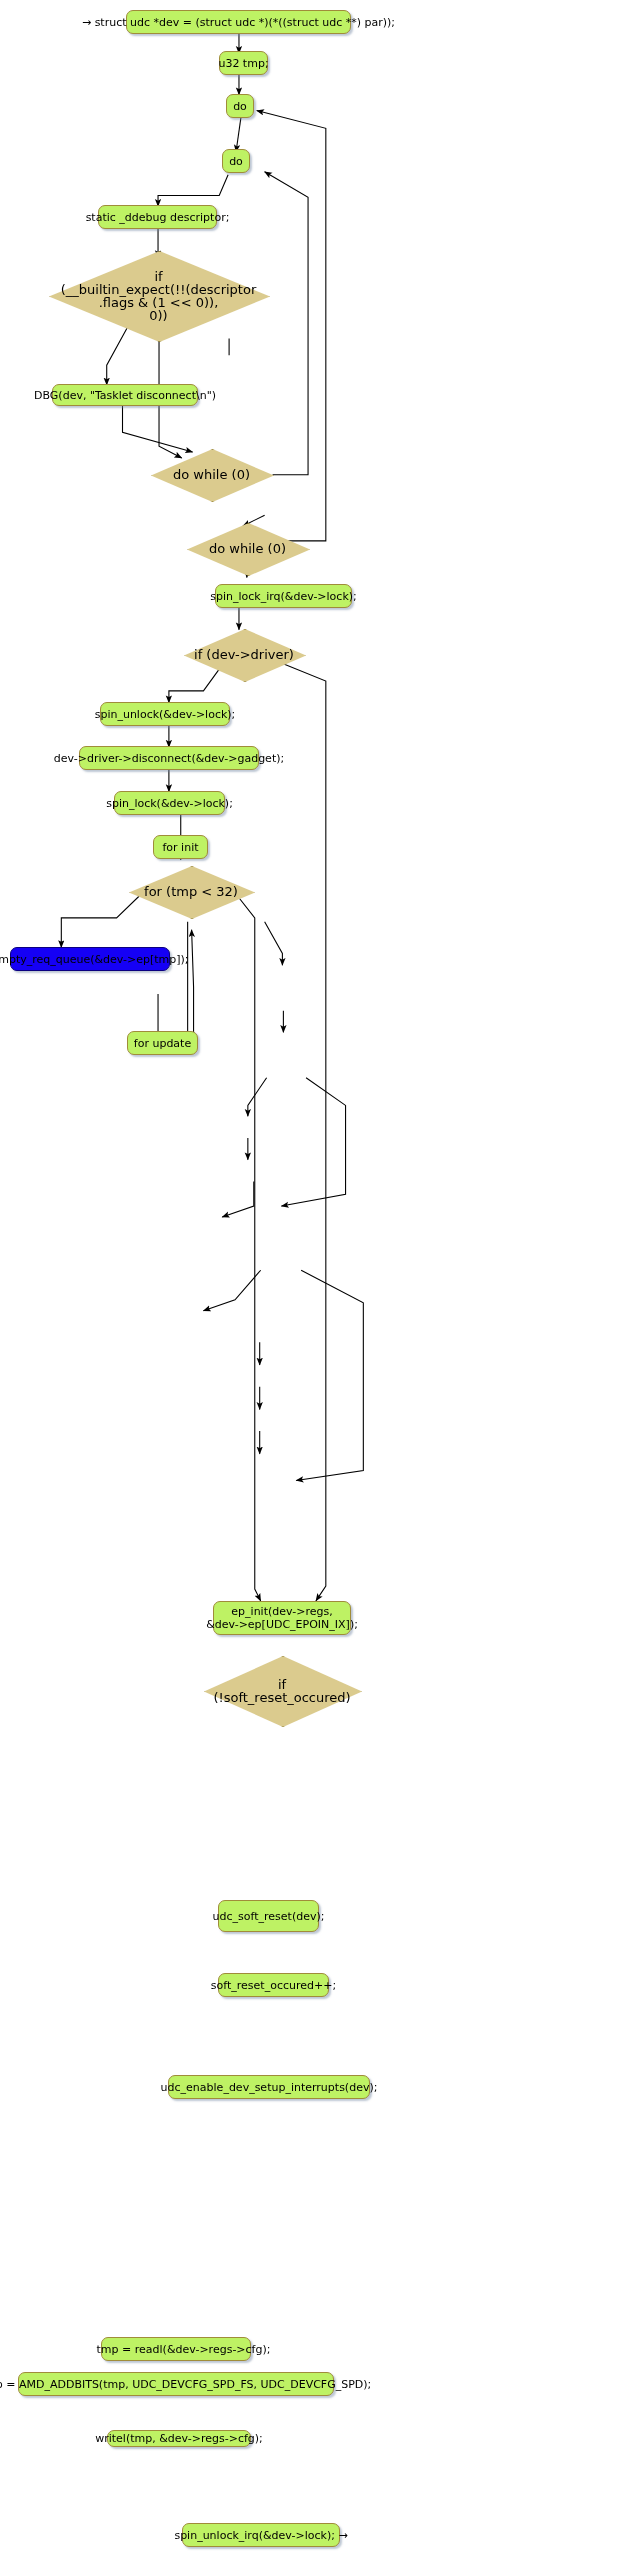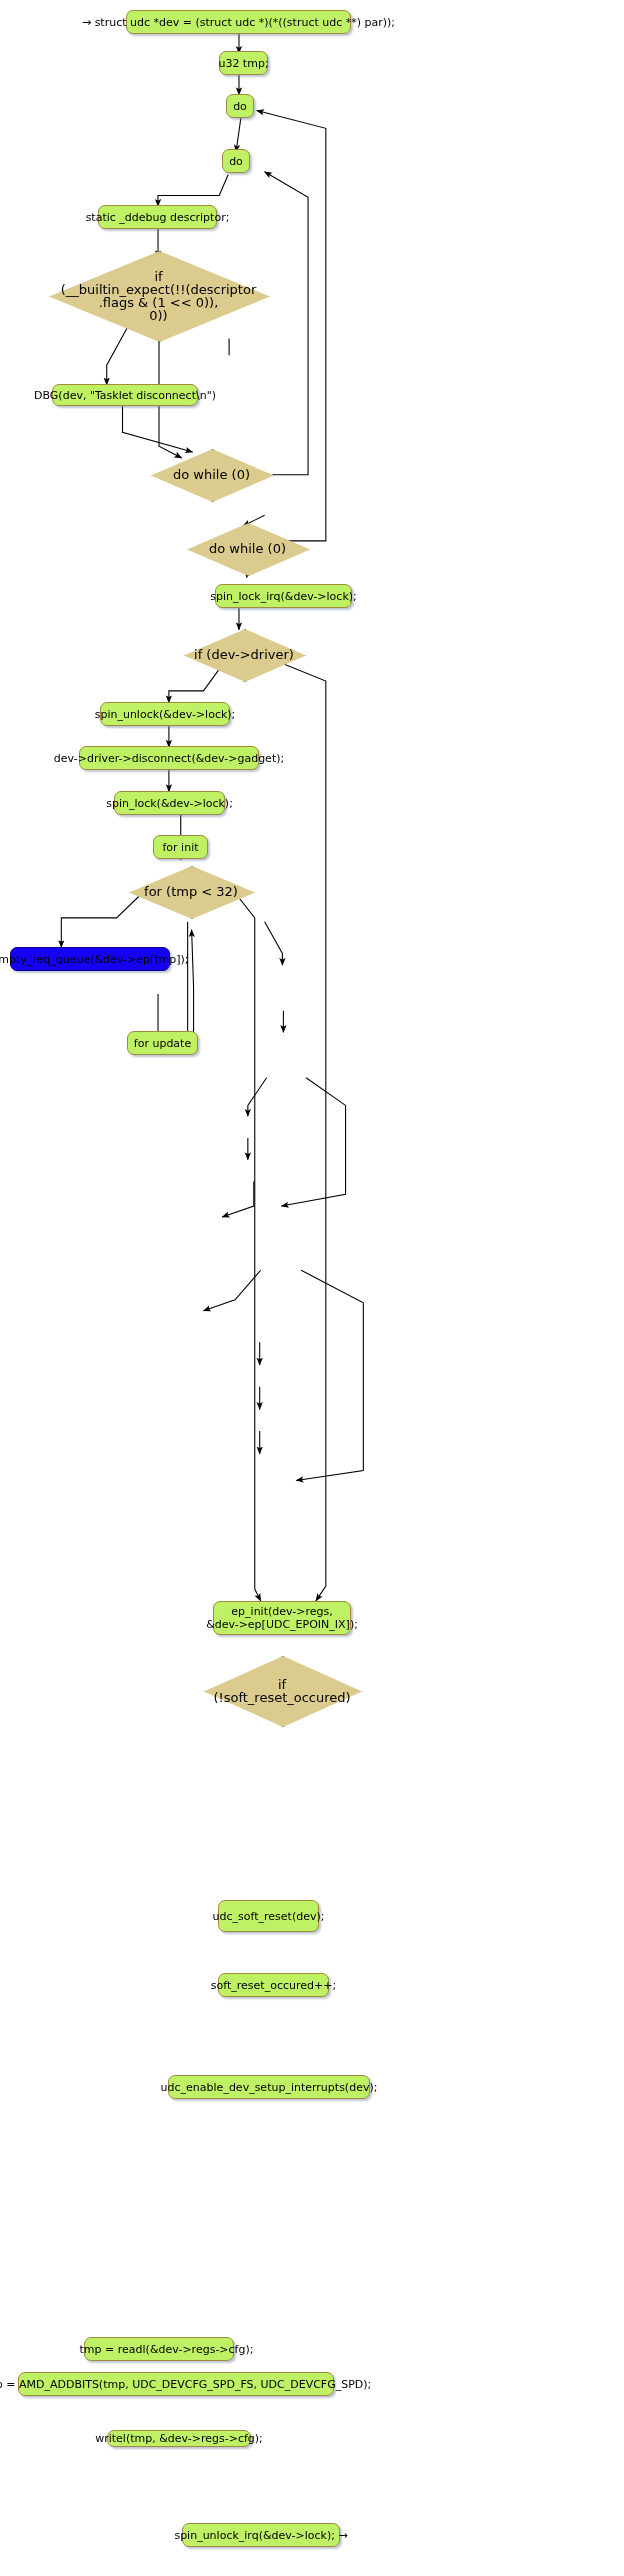--- a/index.html
+++ b/index.html
@@ -176,21 +176,21 @@
 
   <div class="node act" style="left:218px;top:1973px;width:111px;height:24px;">
     <span>soft_reset_occured++;</span>
   </div>
 
   <div class="node act" style="left:168px;top:2075px;width:202px;height:24px;">
     <span>udc_enable_dev_setup_interrupts(dev);</span>
   </div>
 
 
-  <div class="node act" style="left:84px;top:2337px;width:150px;height:24px;padding-left:21px;">
+  <div class="node act" style="left:101px;top:2337px;width:150px;height:24px;padding-left:21px;">
     <span>tmp = readl(&amp;dev-&gt;regs-&gt;cfg);</span>
   </div>
 
   <div class="node act" style="left:18px;top:2372px;width:316px;height:24px;">
     <span>tmp = AMD_ADDBITS(tmp, UDC_DEVCFG_SPD_FS, UDC_DEVCFG_SPD);</span>
   </div>
 
   <div class="node act" style="left:107px;top:2430px;width:144px;height:17px;">
     <span>writel(tmp, &amp;dev-&gt;regs-&gt;cfg);</span>
   </div>

